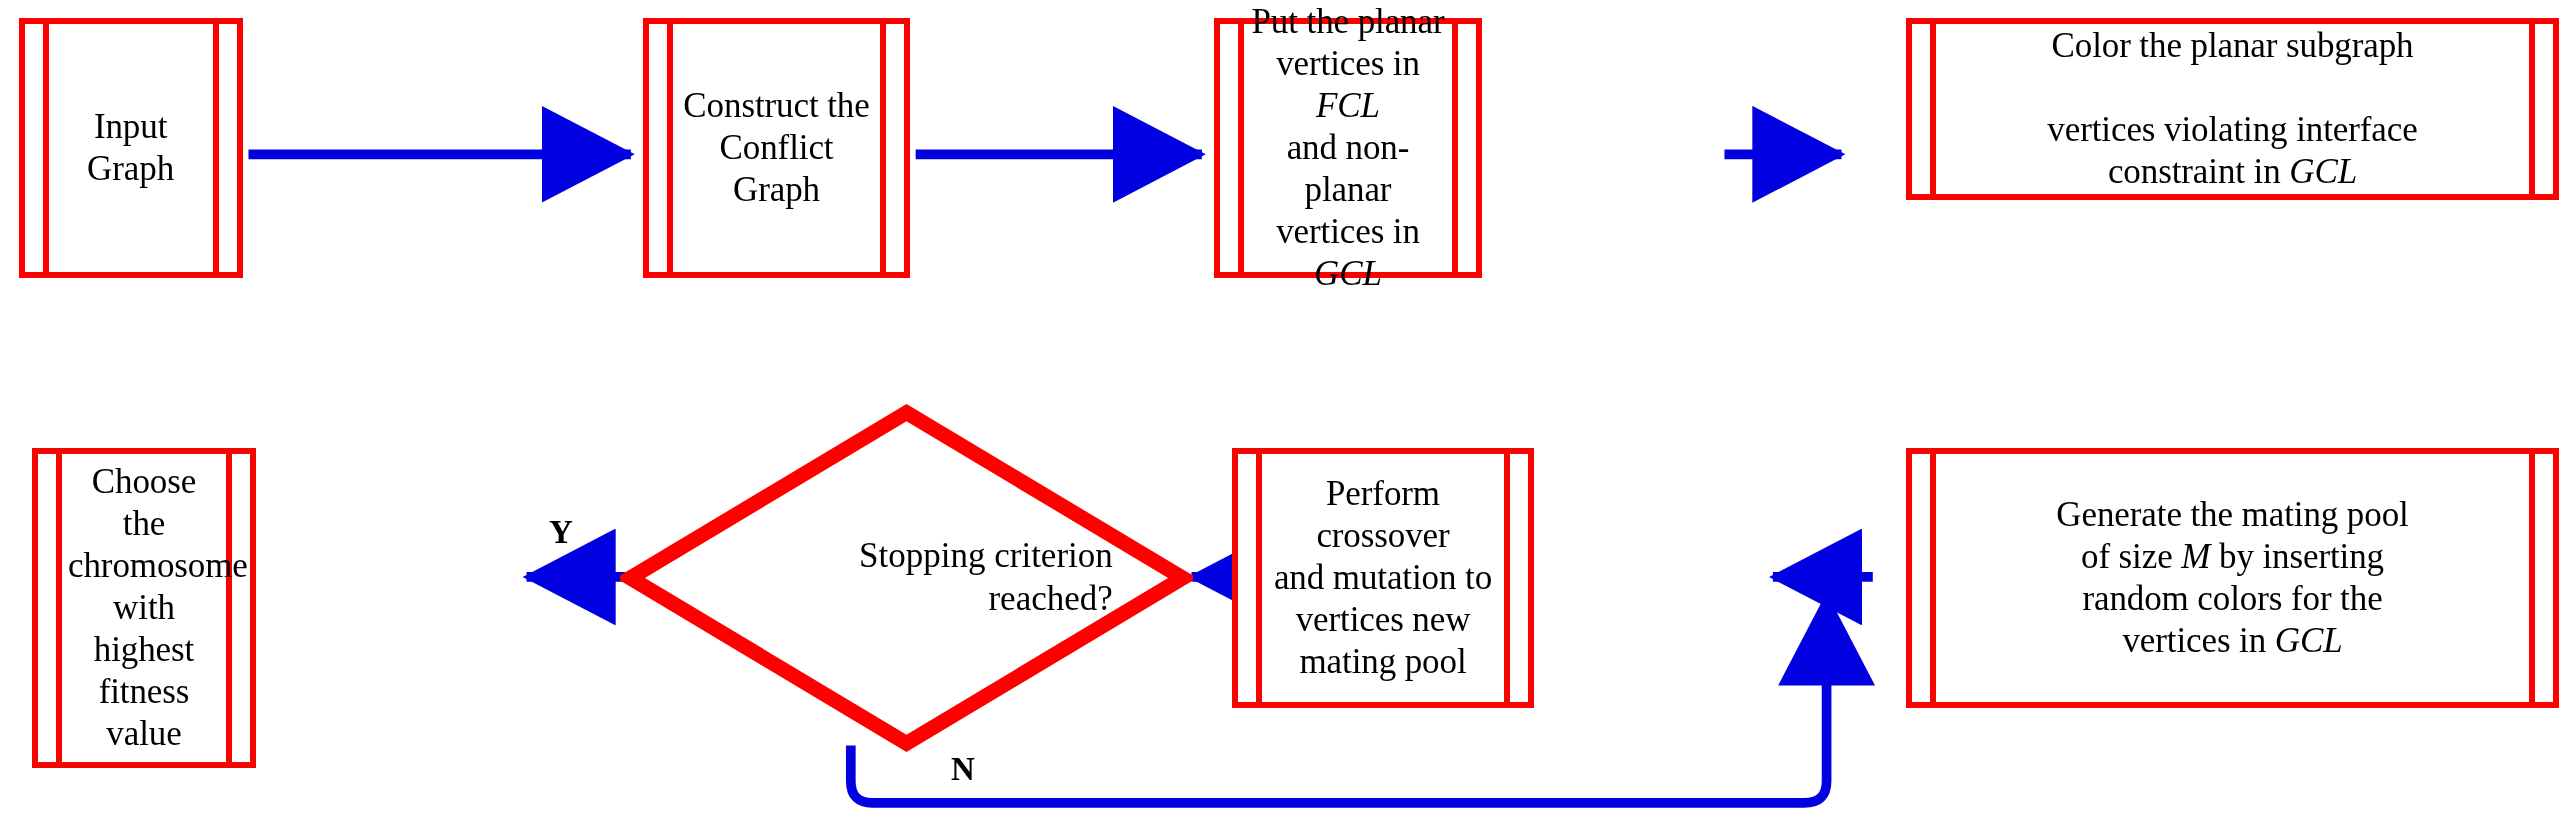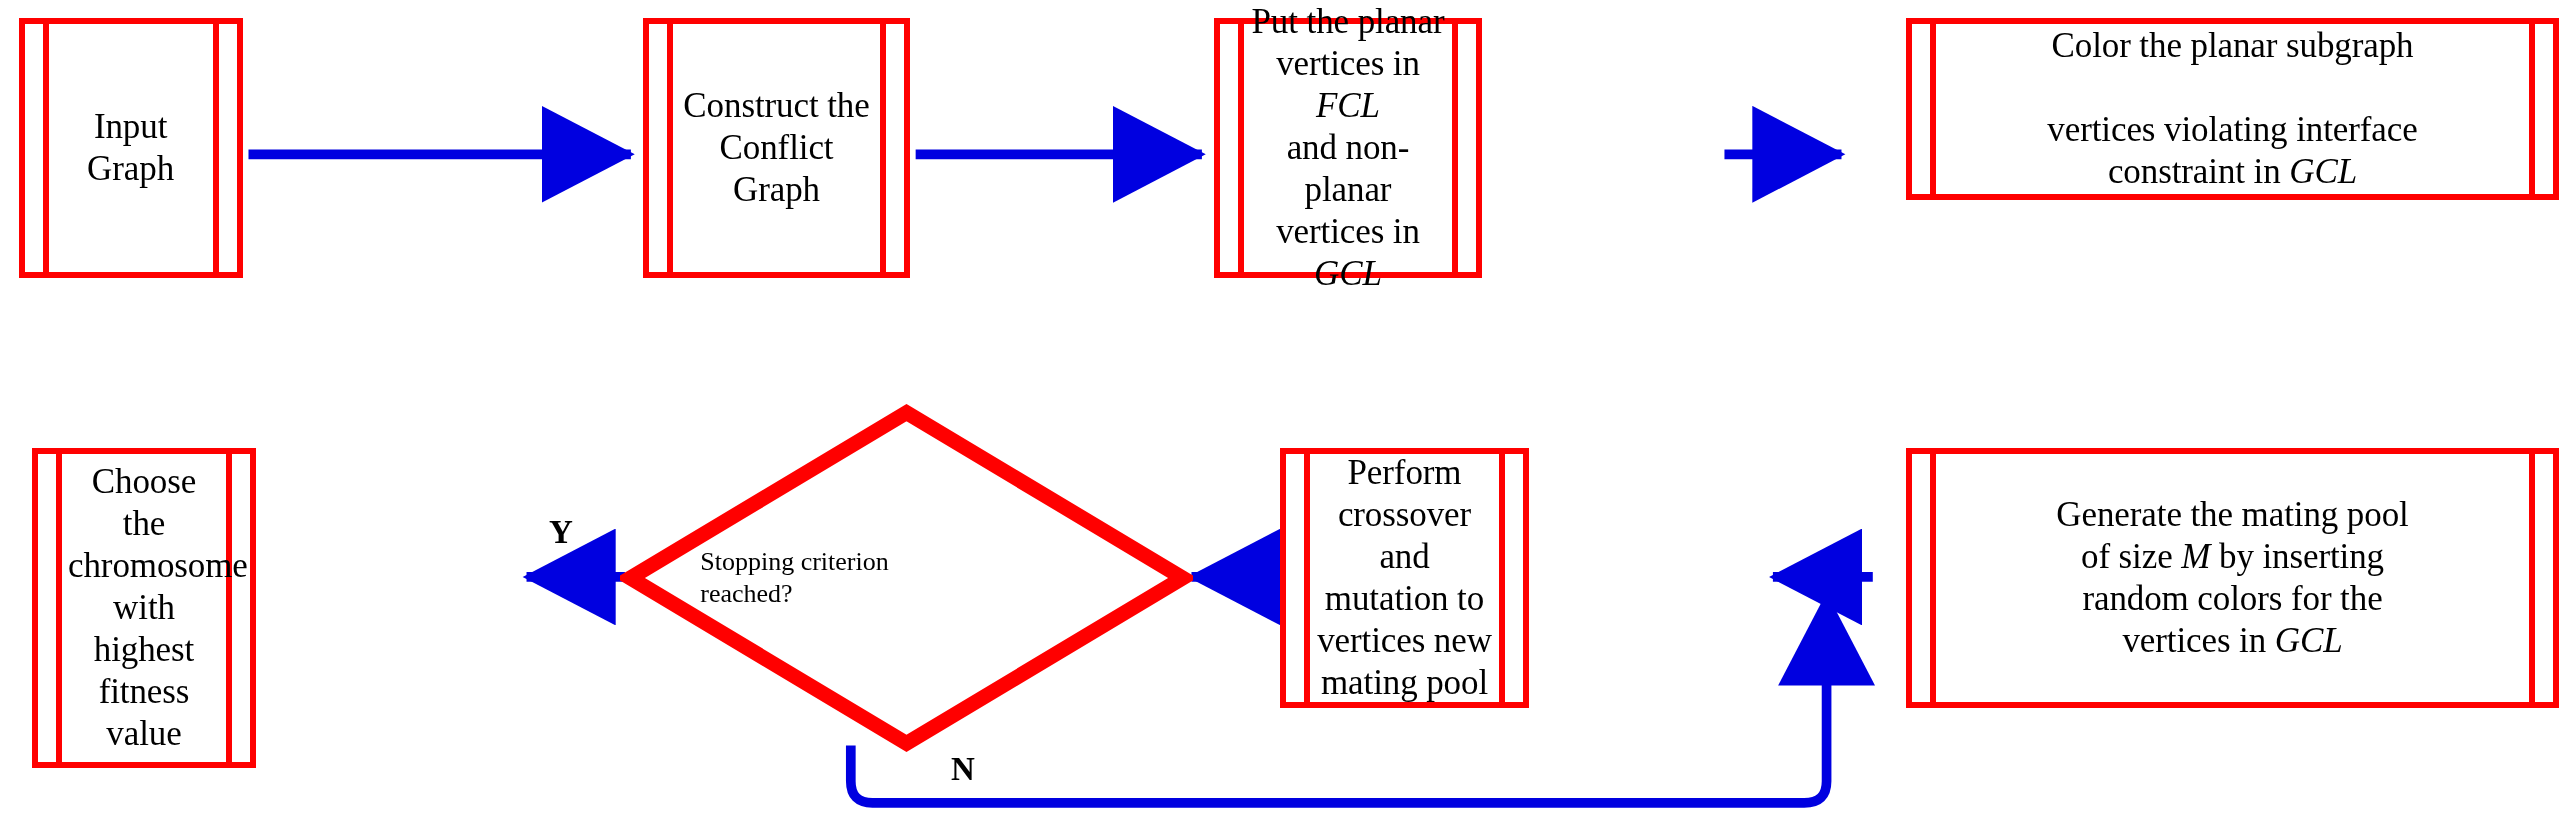--- a/index.html
+++ b/index.html
@@ -20,22 +20,22 @@
              font-size:35px;line-height:1.20;
              font-stretch:condensed;
              letter-spacing:-0.1px;}
   .pbox .txt i{text-align:right;}
 
   
   .diamond{position:absolute;}
   .diamond svg{position:absolute;left:0;top:0;}
   .diamond .dtxt{position:absolute;left:14%;right:14%;top:50%;
                  transform:translateY(-50%);
-                 text-align:left;color:#000;
-                 font-size:26px;line-height:1.22;}
+                 text-align:right;color:#000;
+                 font-size:35px;line-height:1.22;}
 
   
   #wires{position:absolute;left:0;top:0;width:2576px;height:817px;
          pointer-events:none;}
 
   
   .elabel{position:absolute;color:#000;font-weight:bold;
           font-size:33px;line-height:1;}
 </style>
 </head>
@@ -116,21 +116,21 @@
     <div class="txt"><span>Choose the</span><br><span>chromosome with</span><br><span>highest fitness</span><br><span>value</span></div>
   </div>
 
   <div class="diamond" style="left:620px;top:403px;width:573px;height:350px;">
     <svg width="573" height="350" viewBox="0 0 768 470">
       <polygon points="384,13 755,235 384,457 13,235" fill="#ffffff" stroke="#ff0000" stroke-width="20" stroke-linejoin="miter"></polygon>
     </svg>
     <div class="dtxt"><span>Stopping criterion</span><br><span>reached?</span></div>
   </div>
 
-  <div class="pbox" style="left:1280px;top:448px;width:249px;height:260px;">
+  <div class="pbox" style="left:1232px;top:448px;width:302px;height:260px;">
     <span class="rail l"></span>
     <span class="rail r"></span>
     <div class="txt"><span>Perform crossover</span><br><span>and mutation to</span><br><span>vertices new</span><br><span>mating pool</span></div>
   </div>
 
   <div class="pbox" style="left:1906px;top:448px;width:653px;height:260px;padding-left:28px;">
     <span class="rail l"></span>
     <span class="rail r"></span>
     <div class="txt"><span>Generate the mating pool</span><br><span>of size </span><i>M</i><span> by inserting</span><br><span>random colors for the</span><br><span>vertices in </span><i>GCL</i></div>
   </div>

